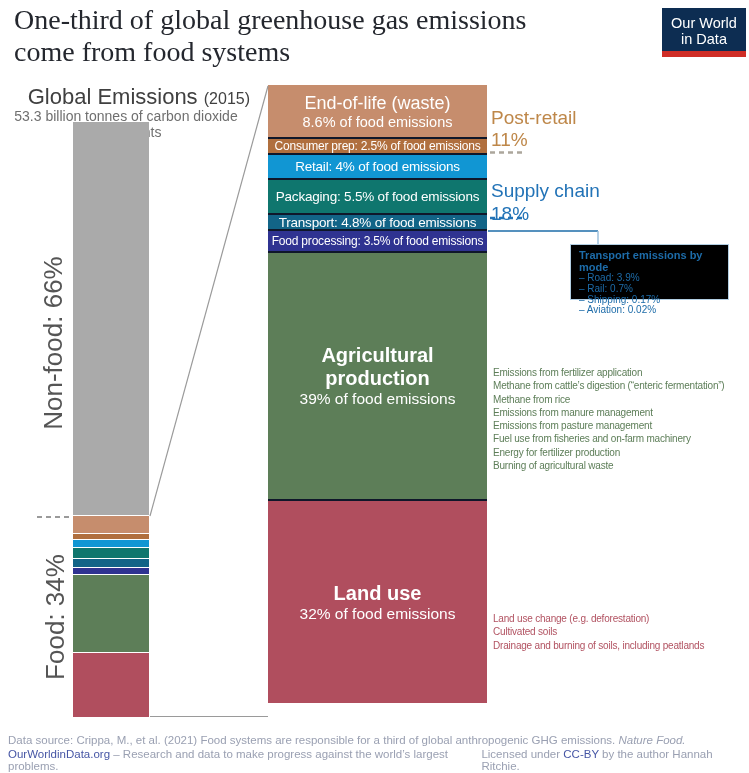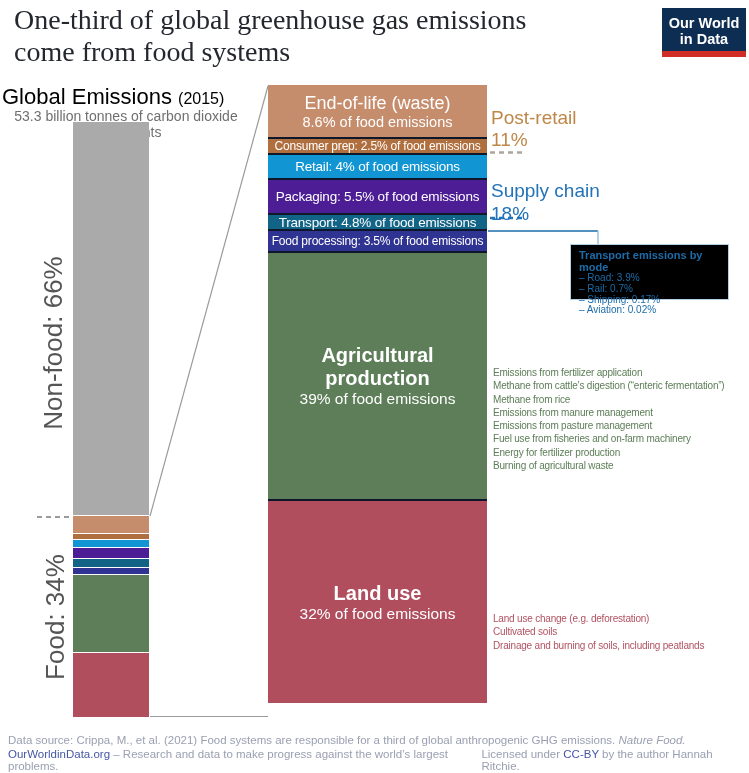--- a/index.html
+++ b/index.html
@@ -4,47 +4,47 @@
 <style>
   html,body{margin:0;padding:0;background:#fff;}
   #canvas{position:relative;width:749px;height:773px;background:#fff;overflow:hidden;
           font-family:"Liberation Sans", sans-serif;}
 
   
   .main-title{position:absolute;left:14px;top:4px;width:645px;
               font-family:"Liberation Serif","DejaVu Serif",serif;
               font-size:28px;line-height:1.14;color:#24272e;}
   .owid-logo{position:absolute;left:662px;top:8px;width:84px;height:49px;background:#0d2d52;}
-  .owid-logo .logo-text{color:#fff;font-size:14.5px;font-weight:bold;text-align:center;
+  .owid-logo .logo-text{color:#fff;font-size:14.5px;font-weight:normal;text-align:center;
                         line-height:16px;padding-top:7px;}
   .owid-logo .logo-stripe{position:absolute;left:0;bottom:0;width:100%;height:6px;background:#cf2d26;}
 
   
-  .left-title{position:absolute;left:2px;top:84px;width:248px;text-align:left;color:#000000;
+  .left-title{position:absolute;left:2px;top:84px;width:248px;text-align:right;color:#404040;
               font-size:22px;white-space:nowrap;}
   .left-title .year{font-size:16px;}
   .left-subtitle{position:absolute;left:2px;top:108px;width:248px;text-align:center;
                  color:#6f6f6f;font-size:14px;}
 
   
   .bar{position:absolute;display:flex;flex-direction:column;}
   #left-bar{left:73px;top:122px;width:76px;height:595px;}
   #right-bar{left:268px;top:85px;width:219px;height:632px;}
   .seg{box-sizing:border-box;display:flex;flex-direction:column;align-items:center;
        justify-content:center;color:#fff;text-align:center;}
   #right-bar .seg{border-bottom:2px solid #0f172a;}
   #right-bar .seg:last-child{border-bottom:none;}
   #left-bar .seg{border-bottom:1px solid #fff;}
   #left-bar .seg:last-child{border-bottom:none;}
 
   .c-gray{background:#aaaaaa;}
   .c-eol{background:#c68d6d;}
   .c-cp{background:#b06f3e;}
   .c-retail{background:#1196d3;}
-  .c-pack{background:#4c1d95;}
+  .c-pack{background:#0f766e;}
   .c-trans{background:#126487;}
   .c-fp{background:#2f3391;}
   .c-ag{background:#5d7e58;}
   .c-land{background:#b04e5e;}
 
   .seg .t1{font-size:18px;}
   .seg .t2{font-size:14.5px;}
   .seg .one{font-size:12px;letter-spacing:-0.2px;white-space:nowrap;}
   .seg .one-l{font-size:13.5px;letter-spacing:-0.2px;white-space:nowrap;}
   .seg .big1{font-size:20px;font-weight:bold;}

